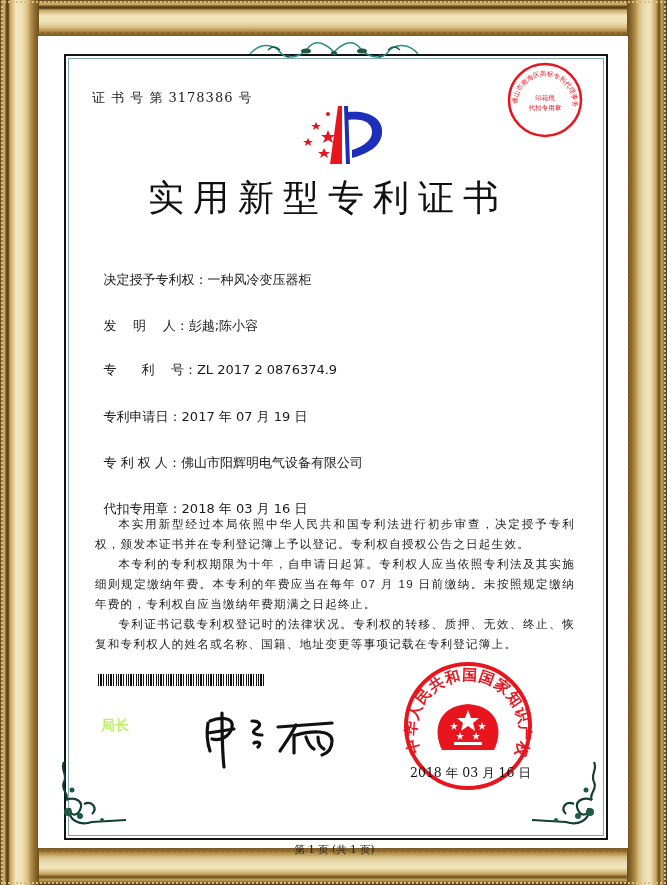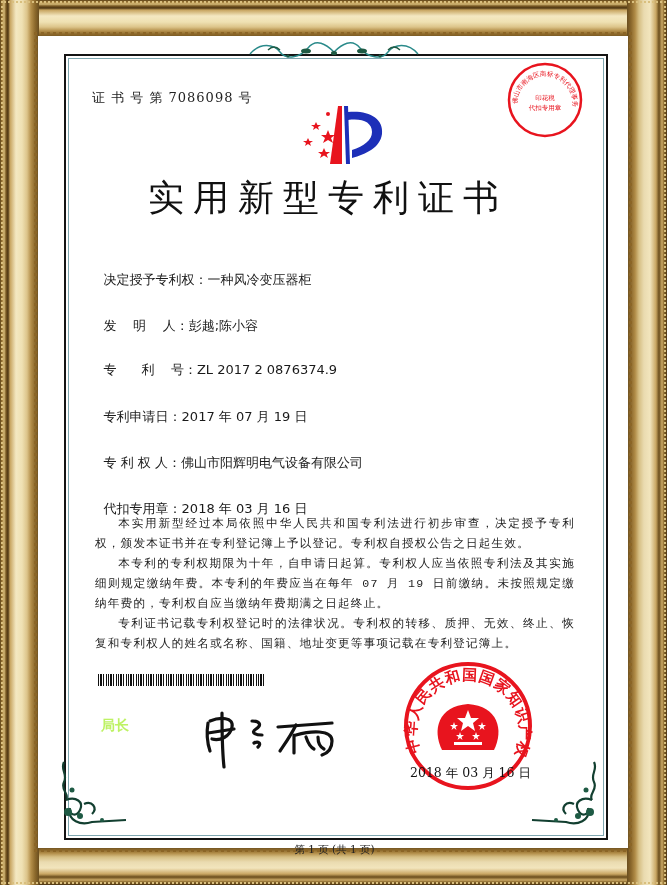--- a/index.html
+++ b/index.html
@@ -61,21 +61,21 @@
     .field {
       position: absolute; left: 95px; font-size: 13.5px; color: #1a1a1a;
       white-space: pre;
     }
     .field .lbl { font-family: "DejaVu Sans", "Liberation Sans", sans-serif; font-size: 13px; }
     .field .val { font-family: "DejaVu Sans", "Liberation Sans", sans-serif; font-size: 13px; }
     .f1 { top: 255px; } .f2 { top: 301px; } .f3 { top: 345px; }
     .f4 { top: 392px; } .f5 { top: 438px; } .f6 { top: 484px; }
     .body-text {
       position: absolute; left: 95px; width: 480px; top: 514px;
-      font-family: Liberation Mono, monospace;
+      font-family: Liberation Sans, sans-serif;
       font-size: 11.6px; line-height: 20px; color: #1e1e1e; letter-spacing: 1.2px;
     }
     .body-text p { margin: 0; text-indent: 2em; text-align: justify; }
     .barcode {
       position: absolute; left: 98px; top: 674px; width: 168px; height: 12px;
       background: repeating-linear-gradient(90deg, #111 0 1px, #fff 1px 2px, #111 2px 4px, #fff 4px 5px, #111 5px 6px, #fff 6px 8px, #111 8px 9px, #fff 9px 10px);
     }
     .director-title {
       position: absolute; left: 101px; top: 717px; font-size: 14px; font-weight: bold;
       font-family: "DejaVu Sans", "Liberation Sans", sans-serif; color: #bef264;
@@ -148,21 +148,21 @@
     <path d="M26 44 C34 40, 40 48, 34 54"></path>
   </g>
   <g fill="#1e5a44">
     <circle cx="10" cy="52" r="4"></circle>
       <circle cx="22" cy="56" r="3"></circle>
     <circle cx="14" cy="30" r="2.5"></circle>
       <circle cx="44" cy="60" r="2"></circle>
   </g>
 </svg>
 
-<div class="cert-no">证 书 号 第 7086098 号</div>
+<div class="cert-no">证 书 号 第 3178386 号</div>
 
 <svg class="logo" viewBox="0 0 95 78">
   <polygon points="48,14 52,14 52,72 40,72" fill="#e8141e"></polygon>
   <polygon points="54,14 58,14 60,72 56,72" fill="#1d2fb8"></polygon>
   <path d="M58 20 C78 18, 94 26, 92 42 C90 56, 76 62, 62 66 L62 58 C74 54, 82 48, 82 40 C82 30, 72 26, 58 28 Z" fill="#1d2fb8"></path>
   <g fill="#e8141e">
     <polygon points="38,38 40,43 45,43 41,46 43,51 38,48 33,51 35,46 31,43 36,43"></polygon>
     <polygon points="26,30 27.5,33 31,33 28,35 29,38 26,36 23,38 24,35 21,33 24.5,33"></polygon>
     <polygon points="18,46 19.5,49 23,49 20,51 21,54 18,52 15,54 16,51 13,49 16.5,49"></polygon>
     <polygon points="34,56 35.8,60 40,60 36.6,62.4 38,66 34,63.6 30,66 31.4,62.4 28,60 32.2,60"></polygon>

